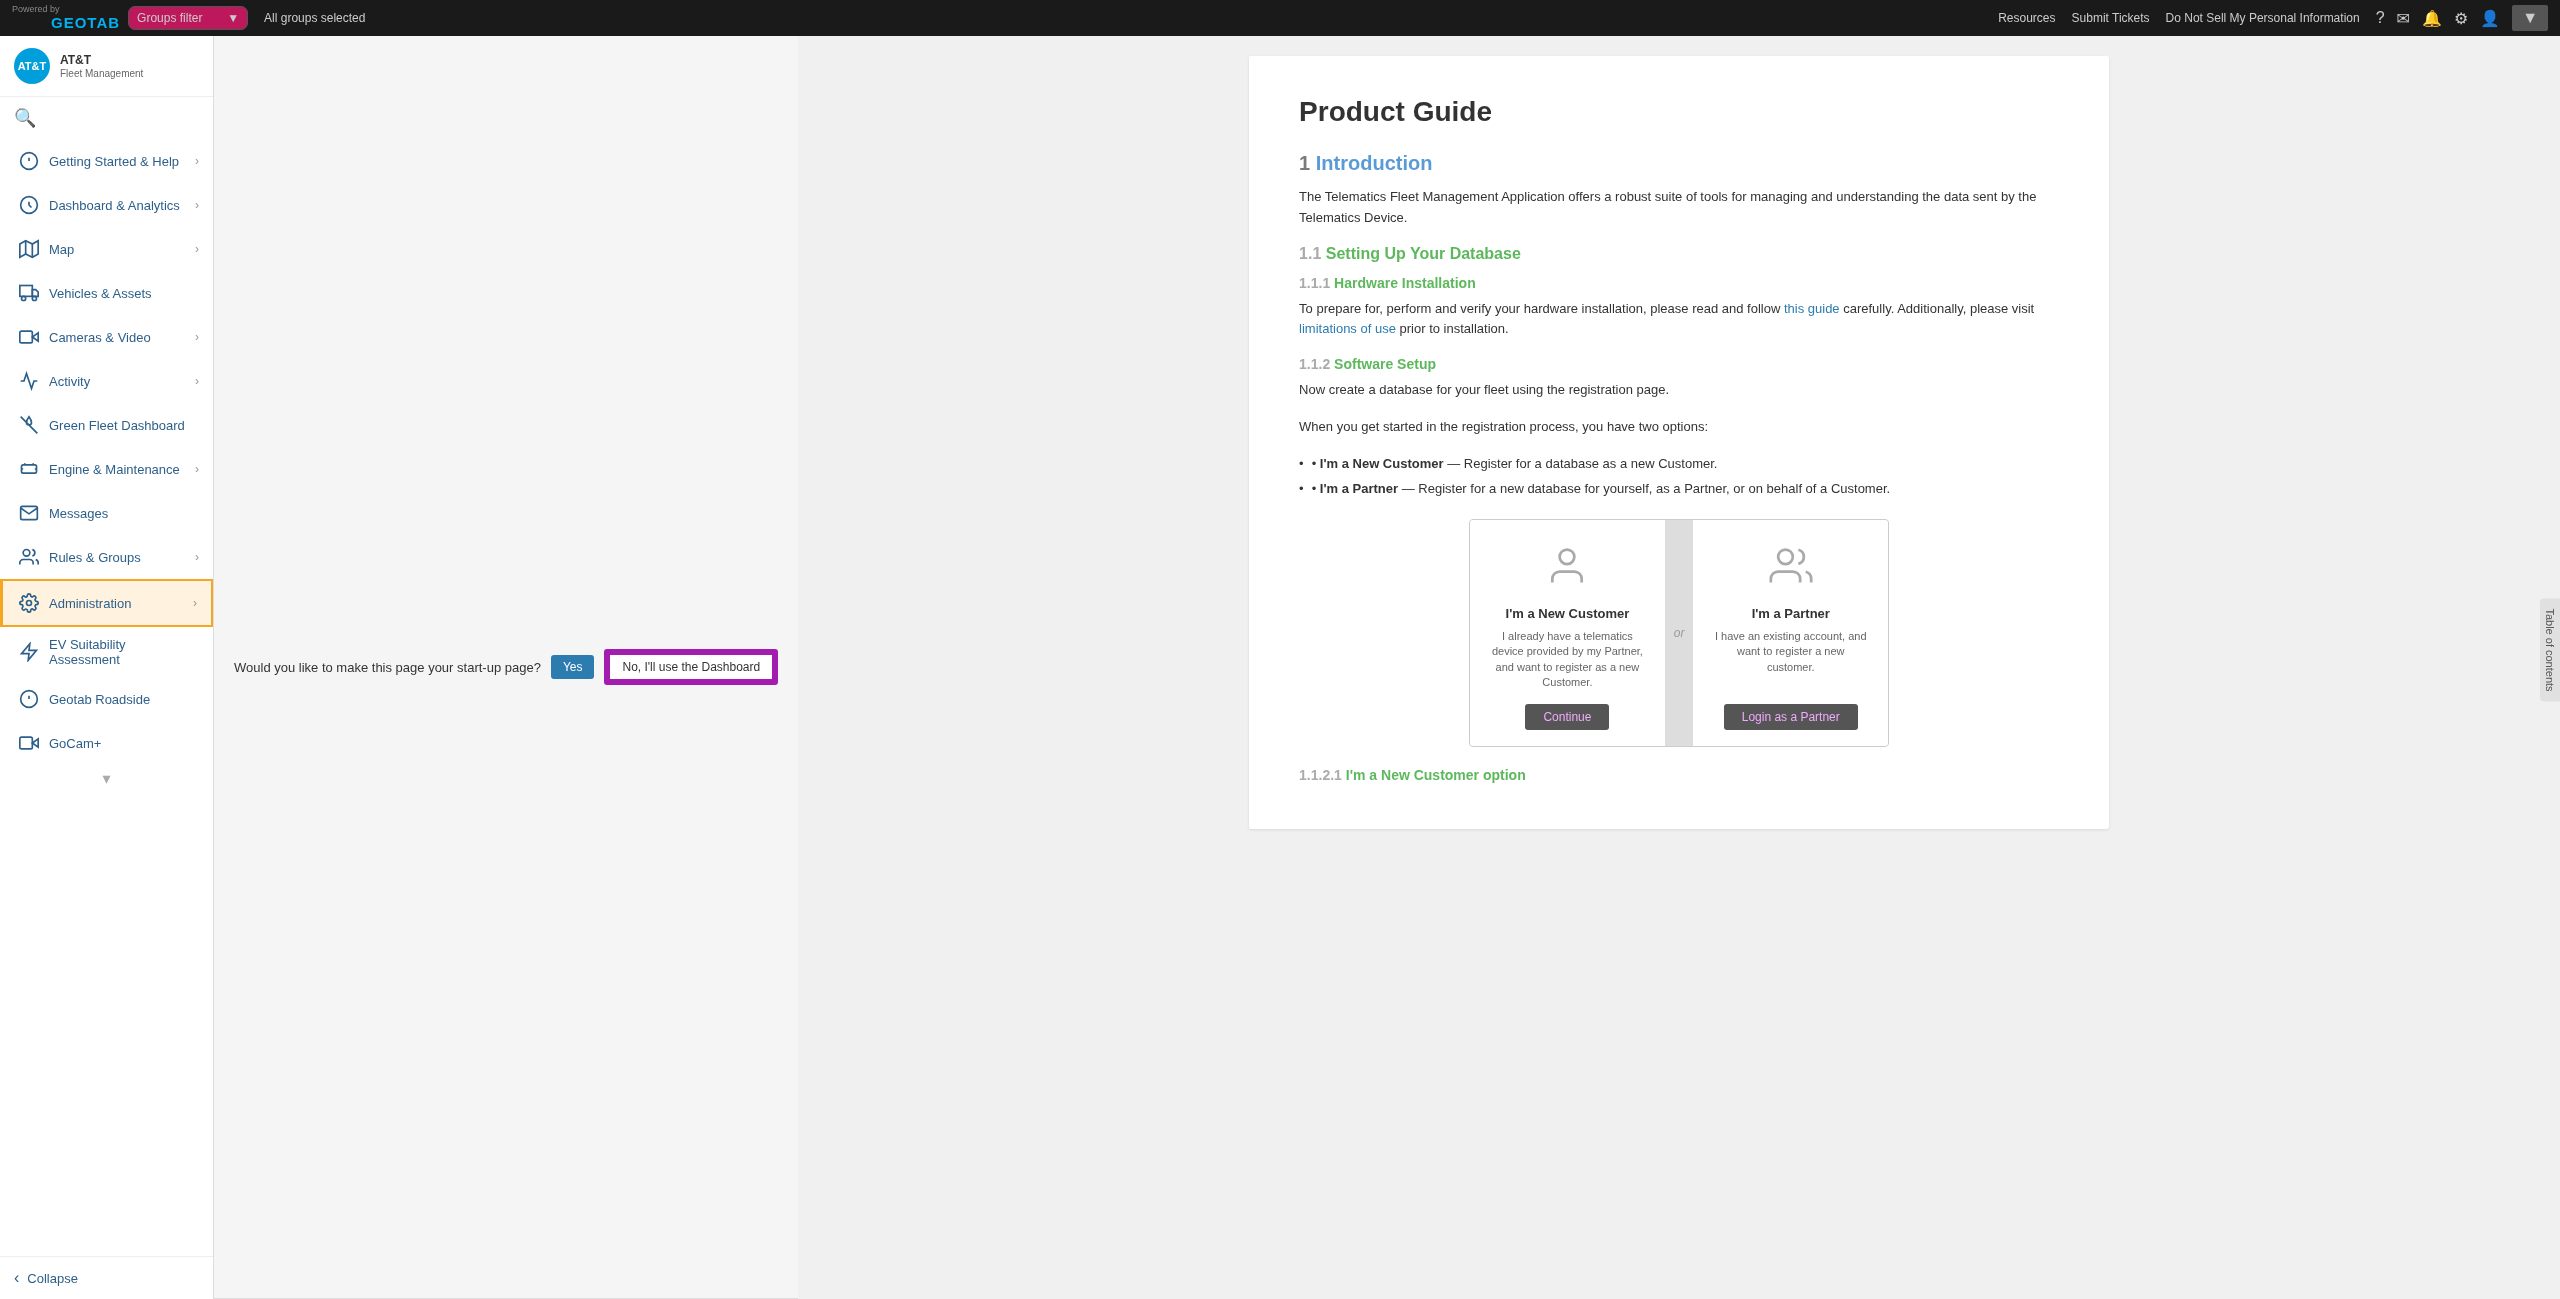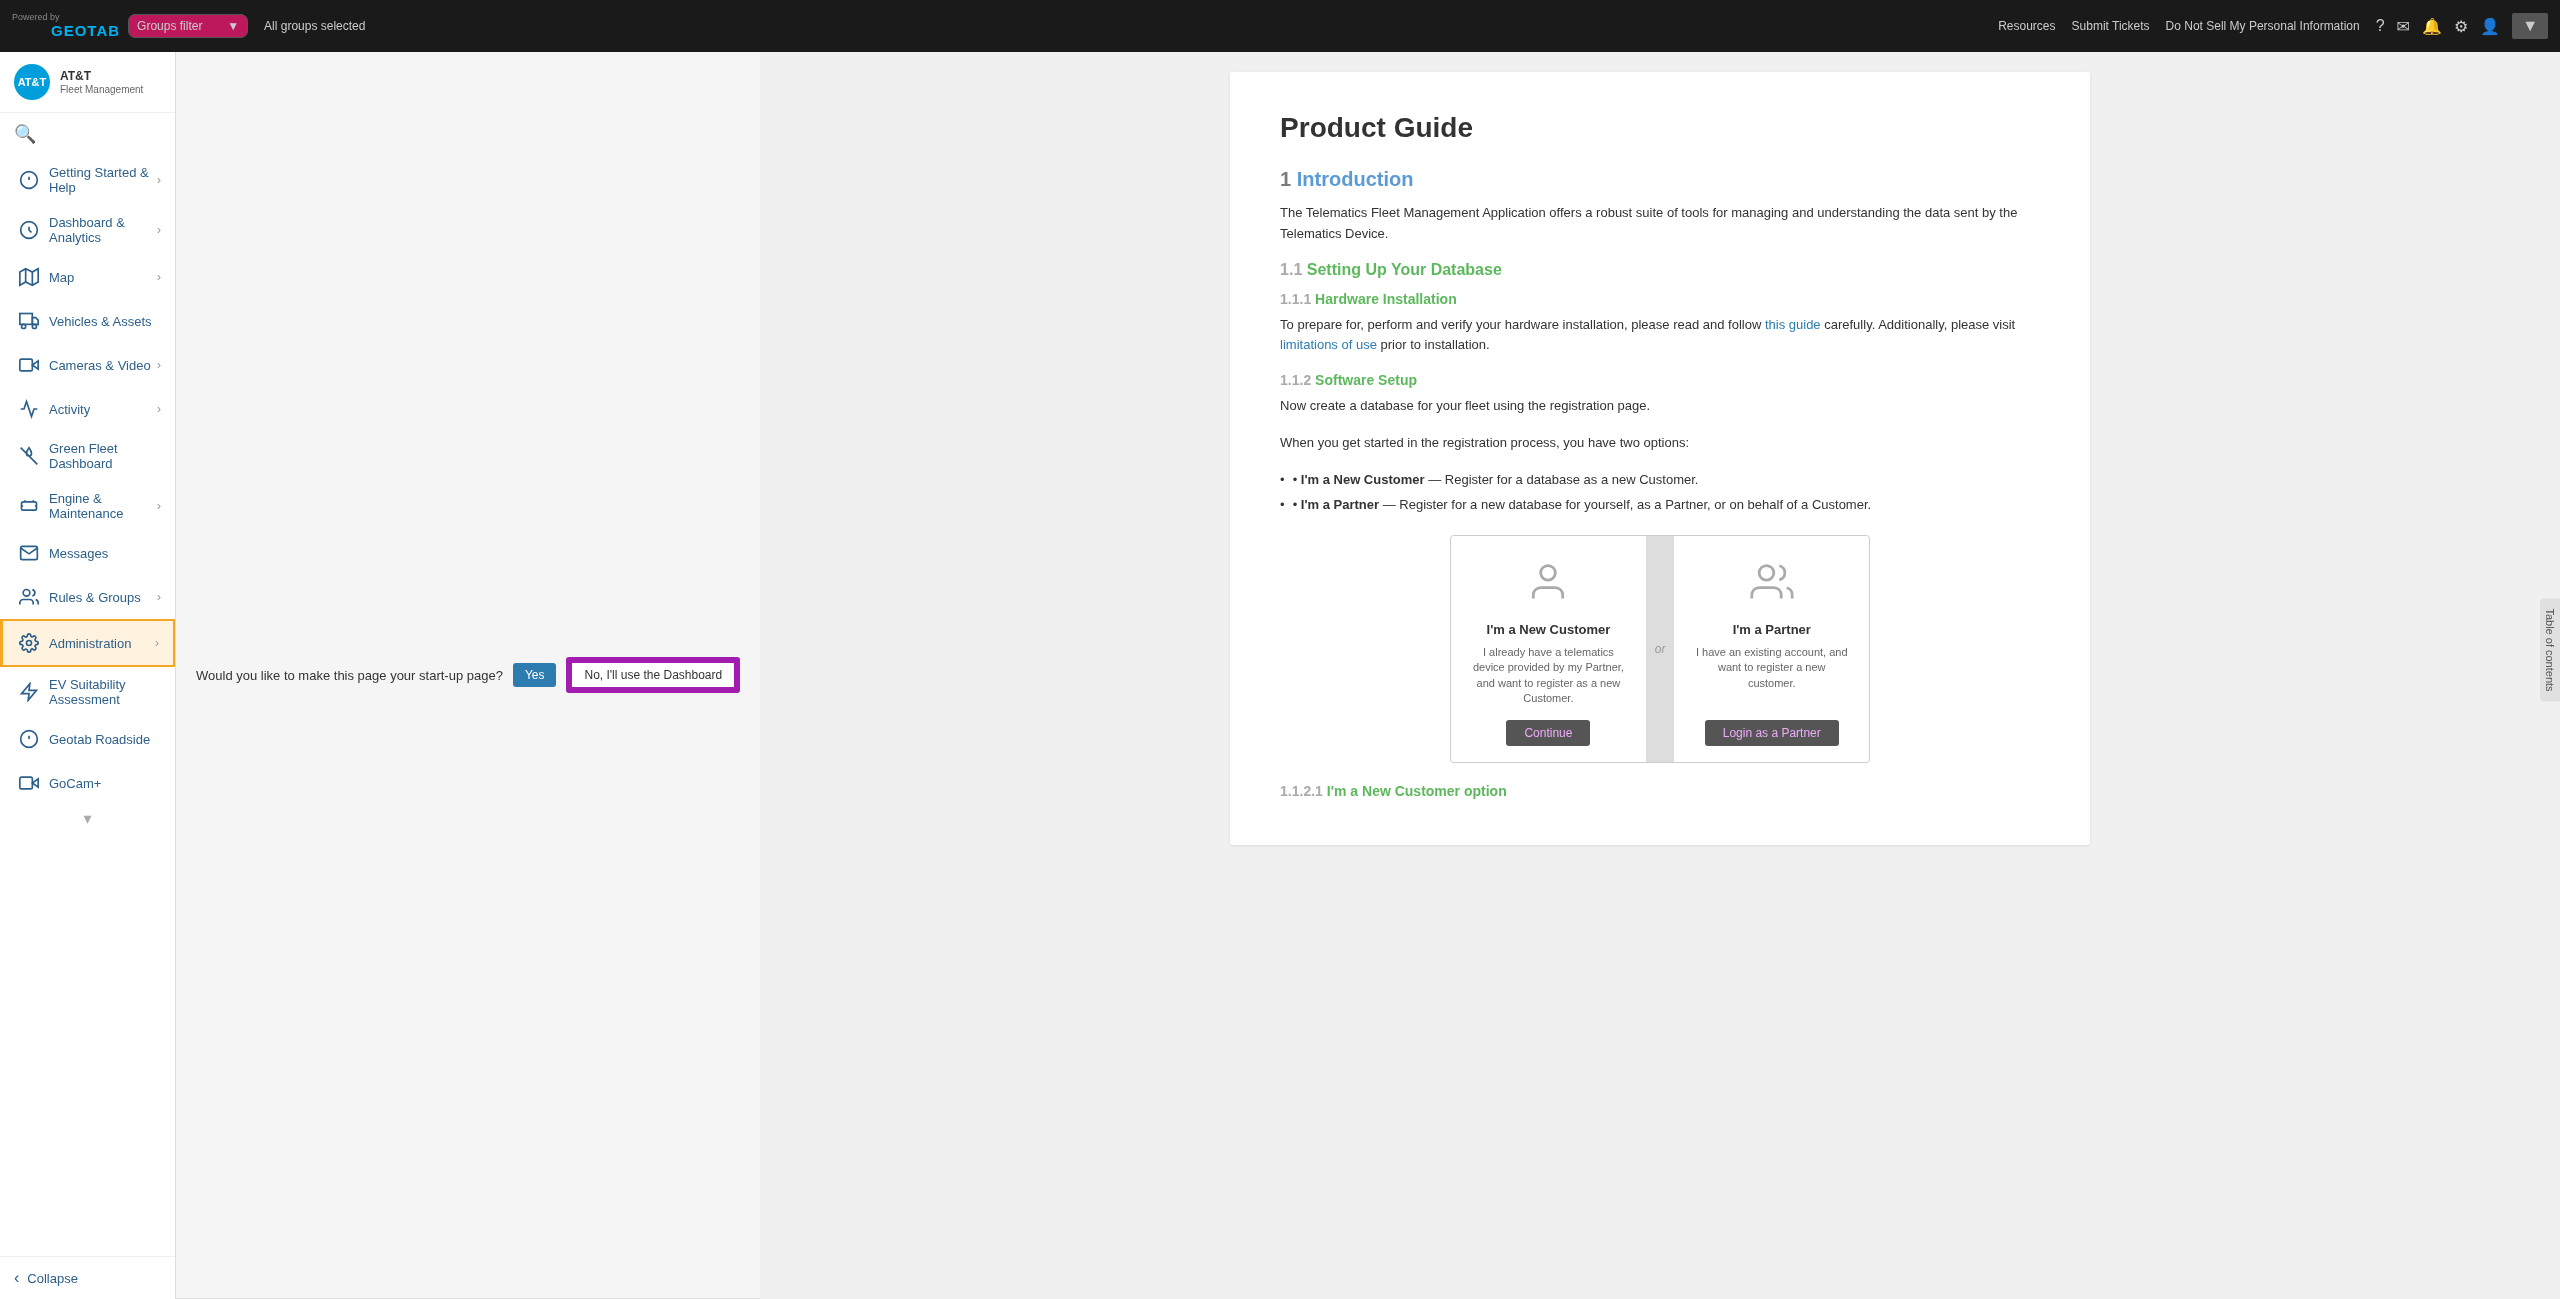--- a/index.html
+++ b/index.html
@@ -1,21 +1,21 @@
 <!DOCTYPE html>
 <html><head>
   <meta charset="utf-8">
   <style>
     * { box-sizing: border-box; margin: 0; padding: 0; }
     body { font-family: 'Segoe UI', Arial, sans-serif; font-size: 13px; background: #f0f0f0; display: flex; flex-direction: column; height: 100vh; overflow: hidden; }
 
     
     .top-bar {
       background: #1a1a1a;
-      height: 52px;
+      height: 36px;
       display: flex;
       align-items: center;
       justify-content: space-between;
       padding: 0 12px;
       flex-shrink: 0;
       z-index: 100;
     }
     .top-bar-left { display: flex; align-items: center; gap: 8px; }
     .geotab-logo { display: flex; align-items: center; gap: 4px; }
     .geotab-logo .powered-by { color: #888; font-size: 9px; line-height: 1; }
@@ -55,21 +55,21 @@
 
     
     .main-layout {
       display: flex;
       flex: 1;
       overflow: hidden;
     }
 
     
     .sidebar {
-      width: 176px;
+      width: 214px;
       background: #fff;
       border-right: 1px solid #ddd;
       display: flex;
       flex-direction: column;
       overflow-y: auto;
       flex-shrink: 0;
     }
     .sidebar-logo {
       padding: 12px 14px;
       display: flex;

